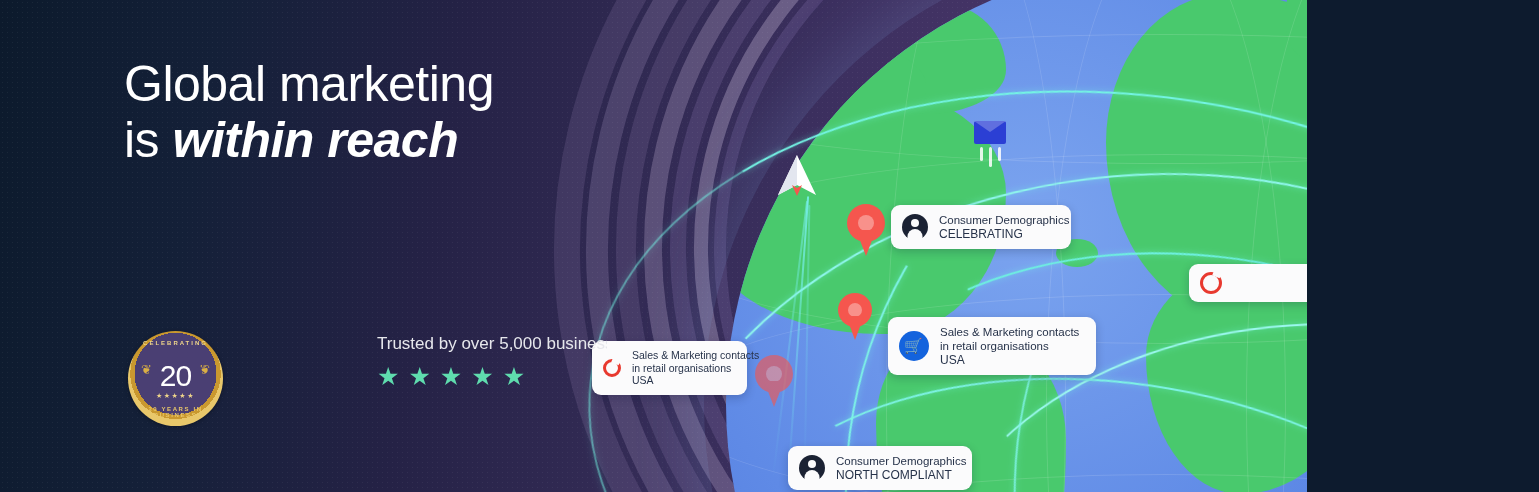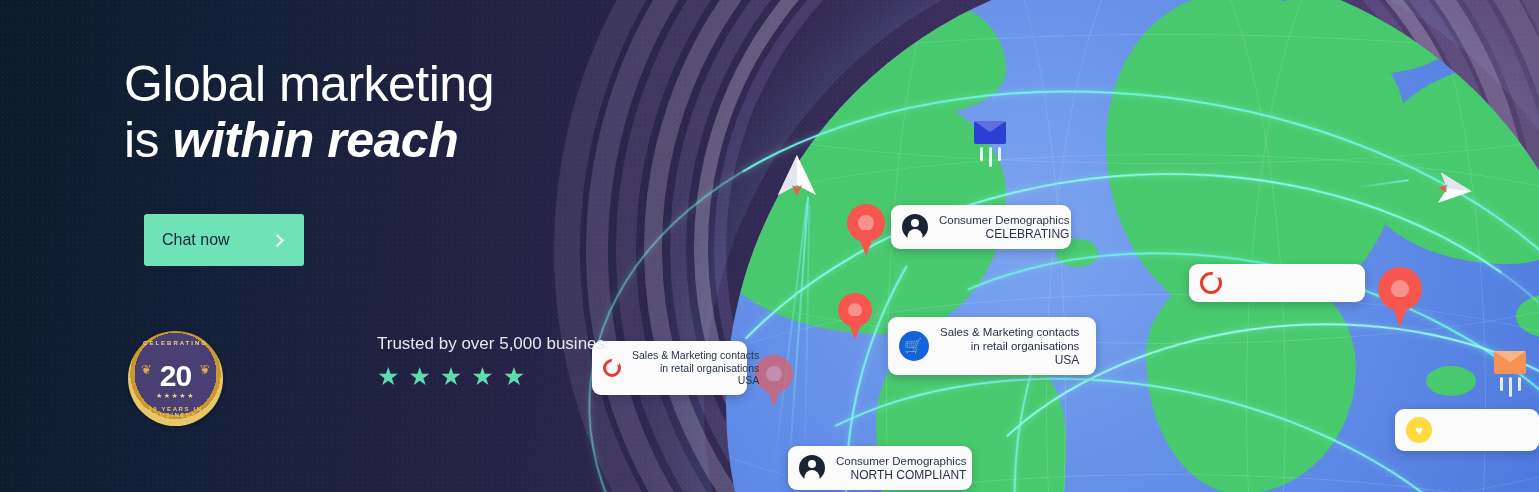--- a/index.html
+++ b/index.html
@@ -4,21 +4,21 @@
 <style>
   * { margin:0; padding:0; box-sizing:border-box; }
   html,body { width:1539px; height:492px; overflow:hidden; }
   body {
     font-family:"Liberation Sans", sans-serif;
     background:#0d1b2e;
   }
 
   #hero {
     position:relative;
-    width:1539px; height:492px;
+    width:1307px; height:492px;
     overflow:hidden;
     background:
       linear-gradient(100deg,
         #0c1a2c 0%,
         #142038 16%,
         #252246 34%,
         #332b55 50%,
         #3d3060 62%,
         #453466 72%,
         #4a3a6c 82%,
@@ -149,21 +149,21 @@
     display:flex; align-items:center; justify-content:center;
     flex-direction:column;
     box-shadow:0 1px 4px rgba(0,0,0,0.35);
     position:relative;
   }
   .years .top-label {
     position:absolute; top:9px; left:0; right:0; text-align:center;
     font-size:6px; font-weight:700; color:#f0d68a; letter-spacing:2px;
   }
   .years .num {
-    font-size:30px; font-weight:700; color:#ffffff; line-height:30px;
+    font-size:30px; font-weight:400; color:#ffffff; line-height:30px;
     letter-spacing:-1px; margin-top:4px;
   }
   .years .ministars { font-size:7px; color:#f0d68a; letter-spacing:1.5px; line-height:9px; }
   .years .bottom-label {
     position:absolute; bottom:8px; left:0; right:0; text-align:center;
     font-size:6px; font-weight:700; color:#e8c76a; letter-spacing:1.6px;
   }
   .years .laurel {
     position:absolute; top:32px; font-size:13px; color:#d9ae45; line-height:13px;
   }
@@ -183,21 +183,21 @@
   .card {
     position:absolute;
     background:#fbfbfc;
     border-radius:9px;
     box-shadow:0 3px 10px rgba(10,20,50,0.22);
     display:flex; align-items:center;
     padding:8px 13px 8px 11px;
     gap:11px;
     z-index:30;
   }
-  .card .ctext { display:flex; flex-direction:column;text-align:right; }
+  .card .ctext { display:flex; flex-direction:column; }
   .card .c-line {
     color:#27334a;
     font-size:11.5px;
     line-height:14px;
     white-space:nowrap;
   }
   .card .c-line.loc { font-size:12px; }
   .card.sm .c-line { font-size:10.5px; line-height:12.5px; }
 
   .ic { flex:0 0 auto; display:flex; align-items:center; justify-content:center; }
@@ -409,24 +409,20 @@
     <div class="hole" style="top:13px; left:13px; width:18px; height:18px;"></div>
     <div class="tip" style="top:30px; left:11px; width:22px; height:30px;"></div>
   </div>
 
   <div class="content">
     <h1 class="headline">
       <span>Global marketing</span><br>
       <span>is </span><span class="bold">within reach</span>
     </h1>
 
-    <button class="cta">
-      <span class="cta-label">Chat now</span>
-      <span class="chev"></span>
-    </button>
 
     <div class="badges">
 
       <div class="badge years">
         <div class="top-label">CELEBRATING</div>
         <div class="laurel l">❦</div>
         <div class="laurel r">❦</div>
         <div class="num">20</div>
         <div class="ministars">★★★★★</div>
         <div class="bottom-label">20 YEARS IN BUSINESS</div>

